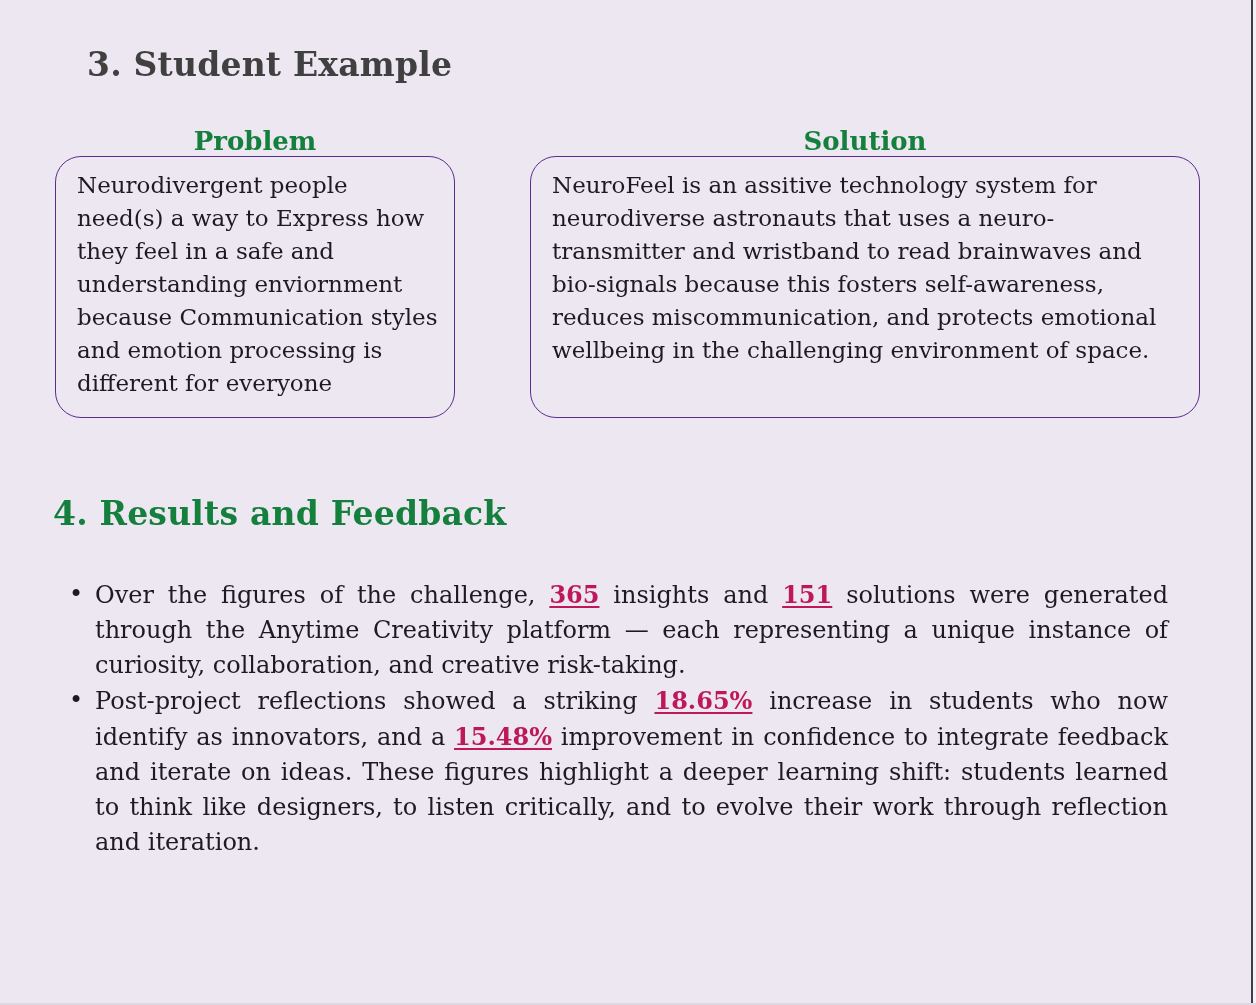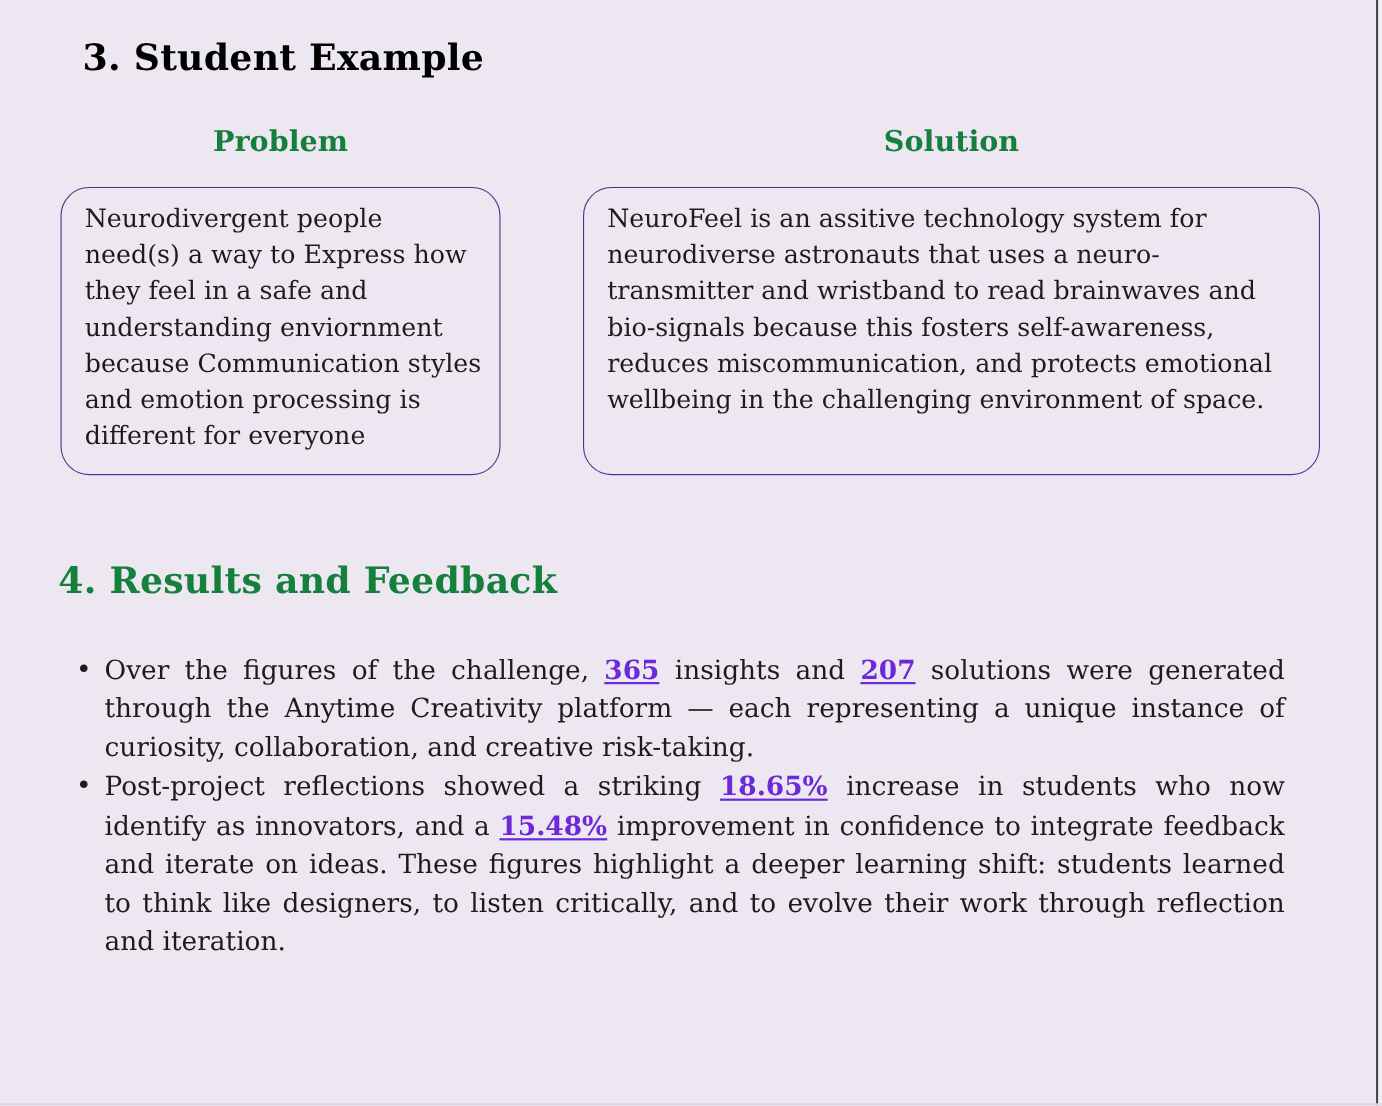--- a/index.html
+++ b/index.html
@@ -7,40 +7,40 @@
     width: 1256px;
     height: 1005px;
     background: #ece7f0;
     font-family: "DejaVu Serif", "Liberation Serif", serif;
     color: #1d1b20;
     position: relative;
     overflow: hidden;
   }
 
   .heading-1 {
-    margin: 0;
+    margin: 12px;
     padding: 33px 0 0 75px;
     font-size: 33px;
     font-weight: bold;
-    color: #000000;
+    color: #404040;
     letter-spacing: 0.2px;
   }
 
   .col-headers { display: flex; margin-left: 55px; margin-top: 42px; }
   .col-headers .hdr {
     font-size: 26px;
     font-weight: bold;
     color: #15803d;
     text-align: center;
   }
   .hdr-problem { width: 400px; }
   .col-gap { width: 75px; }
   .hdr-solution { width: 670px; }
 
-  .boxes { display: flex; gap: 75px; margin-left: 55px; margin-top: 26px; }
+  .boxes { display: flex; gap: 75px; margin-left: 55px; }
   .box {
     box-sizing: border-box;
     border: 1.5px solid #5b2d90;
     border-radius: 26px;
     padding: 12px 14px 12px 21px;
     font-size: 23px;
     line-height: 33px;
     min-height: 262px;
     background: transparent;
   }
@@ -77,21 +77,21 @@
     text-align: justify;
   }
   ul.results li::before {
     content: "\2022";
     position: absolute;
     left: 16px;
     top: 0;
   }
 
   .stat {
-    color: #6d28d9;
+    color: #be185d;
     font-weight: bold;
     text-decoration: underline;
     text-decoration-thickness: 2px;
     text-underline-offset: 3px;
     cursor: pointer;
   }
 
   .window-edge-line {
     position: absolute;
     top: 0; right: 3px;
@@ -131,21 +131,21 @@
     <div class="box box-solution">
       <span>NeuroFeel is an assitive technology system for neurodiverse astronauts that uses a neuro-transmitter and wristband to read brainwaves and bio-signals because this fosters self-awareness, reduces miscommunication, and protects emotional wellbeing in the challenging environment of space.</span>
     </div>
   </div>
 
   <h2 class="heading-2">4. Results and Feedback</h2>
 
 
   <ul class="results">
     <li>
-      <span>Over the figures of the challenge, </span><span class="stat">365</span><span> insights and </span><span class="stat">207</span><span> solutions were generated through the Anytime Creativity platform — each representing a unique instance of curiosity, collaboration, and creative risk-taking.</span>
+      <span>Over the figures of the challenge, </span><span class="stat">365</span><span> insights and </span><span class="stat">151</span><span> solutions were generated through the Anytime Creativity platform — each representing a unique instance of curiosity, collaboration, and creative risk-taking.</span>
     </li>
     <li>
       <span>Post-project reflections showed a striking </span><span class="stat">18.65%</span><span> increase in students who now identify as innovators, and a </span><span class="stat">15.48%</span><span> improvement in confidence to integrate feedback and iterate on ideas. These figures highlight a deeper learning shift: students learned to think like designers, to listen critically, and to evolve their work through reflection and iteration.</span>
     </li>
   </ul>
 
   <div class="window-edge-line"></div>
   <div class="window-edge-strip"></div>
   <div class="bottom-edge-line"></div>
 

